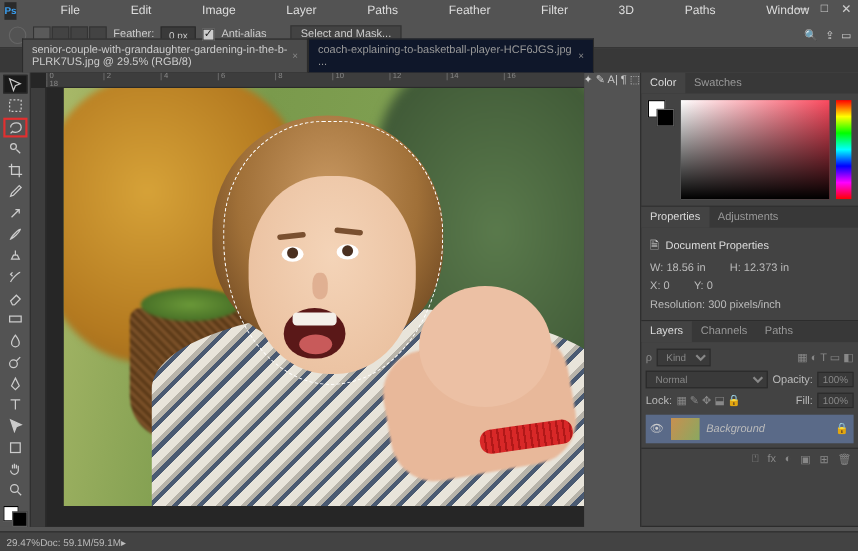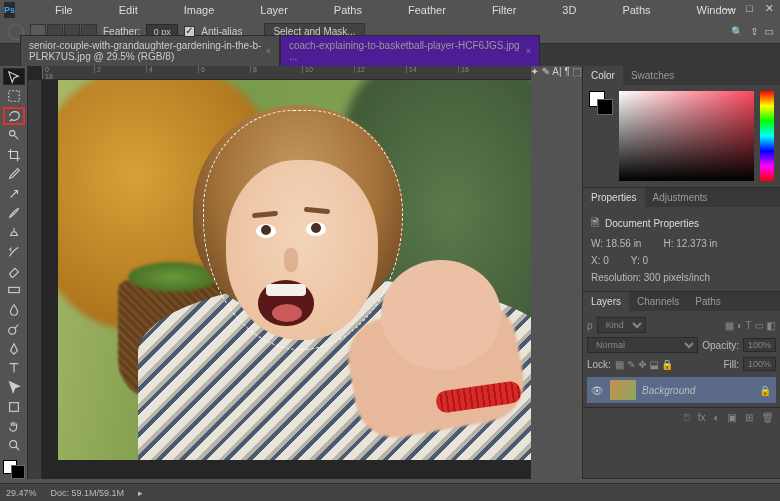--- a/index.html
+++ b/index.html
@@ -13,21 +13,21 @@
 .optbar .tool-ico { width:16px; height:16px; border:1px solid #666; border-radius:50%; }
 .optbar .modegrp { display:flex; gap:1px; }
 .optbar .modegrp span { width:16px; height:16px; background:#434343; border:1px solid #333; display:inline-block; }
 .optbar .modegrp span:first-child { background:#5a5a5a; }
 .optbar input.num { width:32px; height:16px; background:#3a3a3a; border:1px solid #2a2a2a; color:#ccc; font-size:9px; text-align:center; }
 .optbar .chk { width:11px; height:11px; background:#ccc; border:1px solid #333; display:inline-block; position:relative; }
 .optbar .chk::after{content:'✓';position:absolute;top:-2px;left:0;font-size:10px;color:#222;}
 .optbar .btn { padding:2px 8px; background:#434343; border:1px solid #333; color:#ccc; font-size:10px;margin-left:16px; }
 .docktabs { display:flex; height:22px; background:#383838; padding-left:20px; font-size:10px; align-items:flex-end; }
 .doctab { padding:4px 8px; background:#4b4b4b; border:1px solid #2b2b2b; border-bottom:none; color:#ccc; display:flex; align-items:center; gap:4px; max-width:260px; }
-.doctab.inactive { background:#4c1d95; color:#999; }
+.doctab.inactive { background:#0f172a; color:#999; }
 .doctab .x { color:#888; font-size:9px; }
 .work { display:flex; height:413px; }
 .toolcol { width:28px; background:#535353; display:flex; flex-direction:column; align-items:center; padding-top:2px; gap:2px; border-right:1px solid #2b2b2b; }
 .toolcol .t { width:22px; height:20px; display:flex; align-items:center; justify-content:center; color:#ccc; border:1px solid transparent; cursor:default;}
 .toolcol .t.active { background:#1a1a1a; border:1px solid #2a2a2a; }
 .toolcol .t.lasso-highlight { border:2px solid #e03030; }
 .toolcol .t svg { width:14px; height:14px; stroke:#ccc; fill:none; stroke-width:1.3; }
 .toolcol .swatches { margin-top:4px; position:relative; width:22px; height:22px; }
 .toolcol .swatches .fg { width:14px; height:14px; background:#fff; border:1px solid #000; position:absolute; top:0; left:0; }
 .toolcol .swatches .bg { width:14px; height:14px; background:#000; border:1px solid #666; position:absolute; bottom:0; right:0; }
@@ -72,21 +72,21 @@
 .colorpanel .hue{width:14px;height:90px;background:linear-gradient(#f00,#ff0,#0f0,#0ff,#00f,#f0f,#f00);}
 .props .body{padding:8px;font-size:10px;color:#bbb;}
 .props .row{display:flex;gap:22px;margin-top:6px;}
 .layers .body{padding:4px;font-size:10px;color:#bbb;}
 .layers .row1{display:flex;align-items:center;gap:4px;padding:2px 0;}
 .layers .sel{background:#3a3a3a;border:1px solid #2a2a2a;color:#888;font-size:9px;padding:1px 4px;}
 .layers .layer{display:flex;align-items:center;gap:6px;background:#5a6a88;padding:3px;margin-top:4px;}
 .layers .thumb{width:26px;height:20px;background:linear-gradient(120deg,#c89050,#8aa860);}
 .layers .eye{width:14px;text-align:center;color:#ccc;}
 .layers .lock{margin-left:auto;color:#ccc;width:14px;}
-.statusbar{position:absolute;bottom:0;left:0;right:0;height:18px;background:#434343;border-top:1px solid #2b2b2b;display:flex;align-items:center;font-size:9px;color:#bbb;padding:0 6px;gap:14px;}
+.statusbar{position:absolute;bottom:0;left:0;right:0;height:18px;background:#434343;border-top:1px solid #2b2b2b;display:flex;align-items:center;font-size:9px;color:#bbb;padding:0 6px;}
 </style>
 </head>
 <body>
 
 <div class="win-controls">
   <span>—</span>
   <span>□</span>
   <span>✕</span>
 </div>
 

